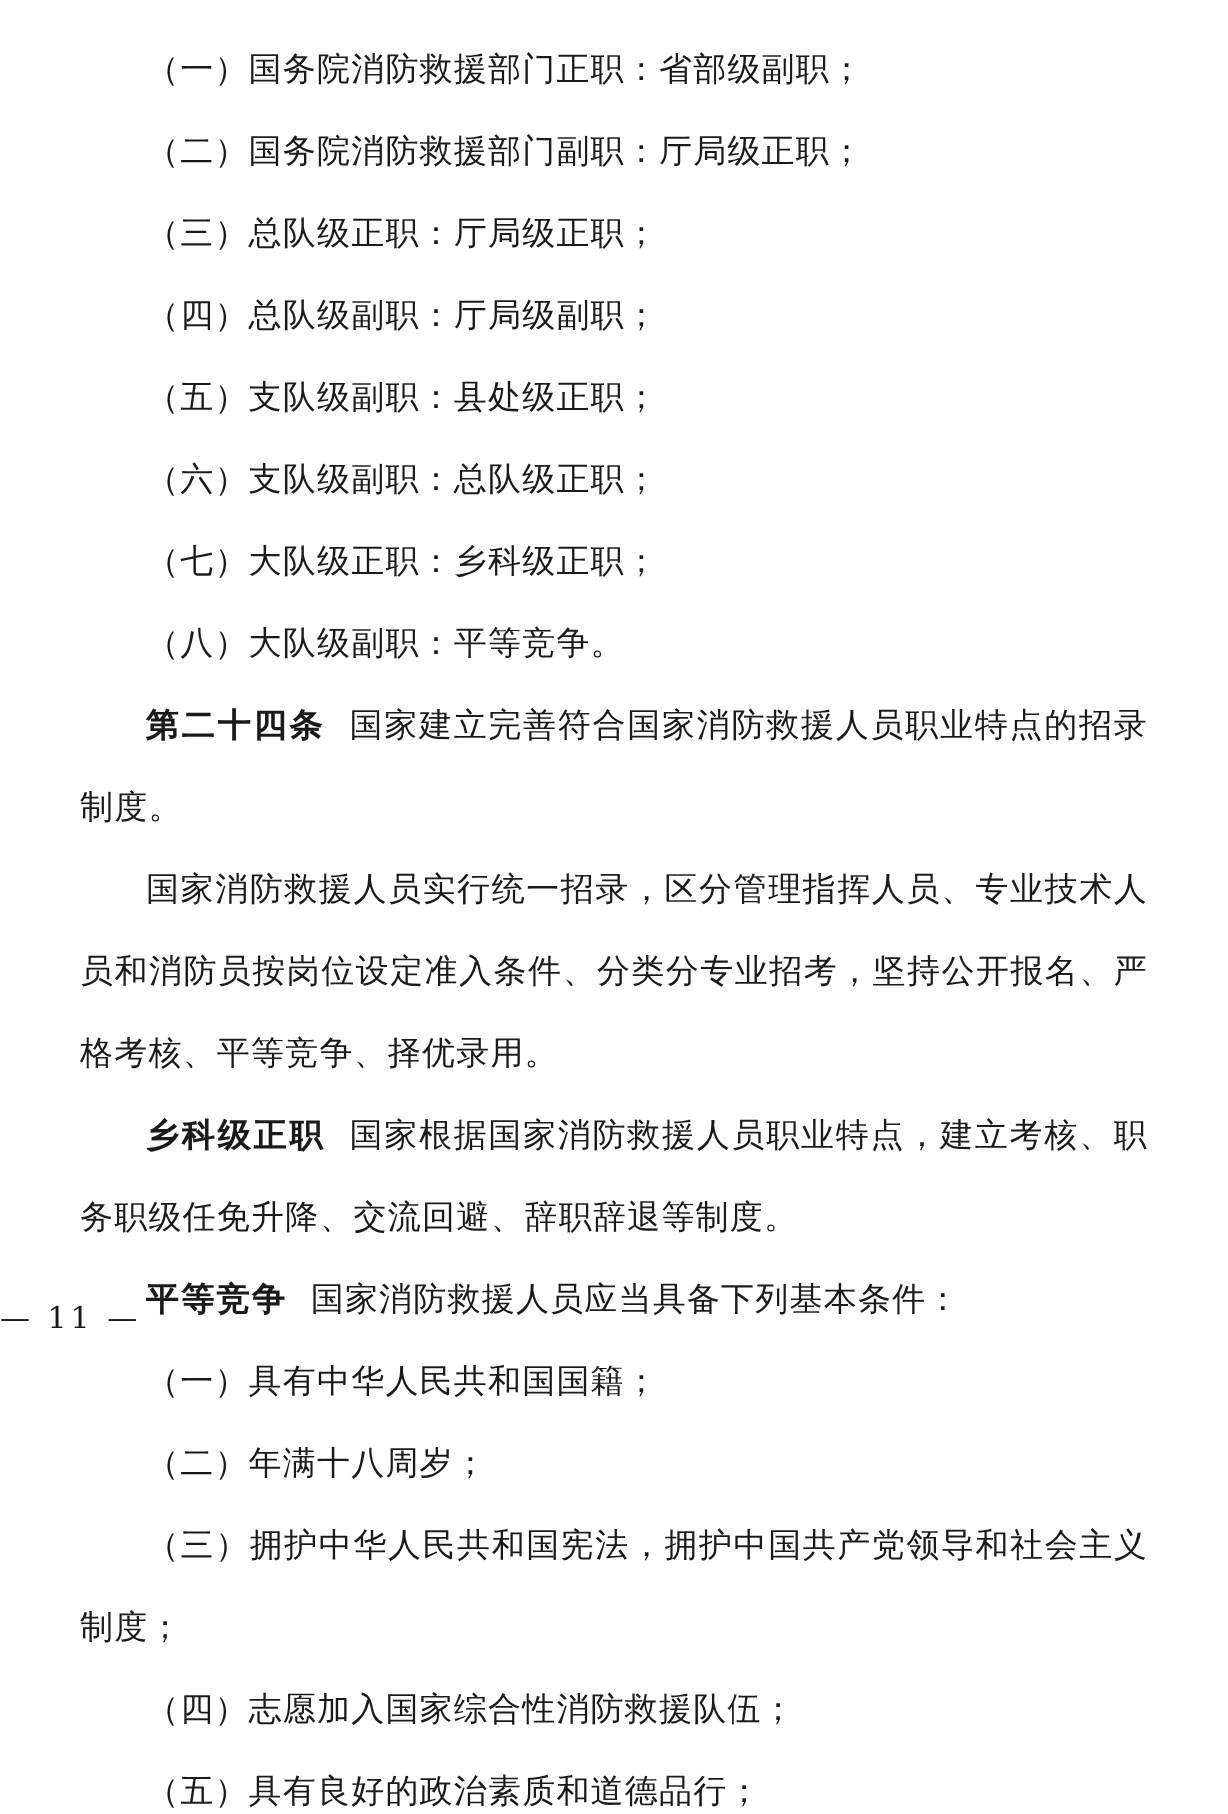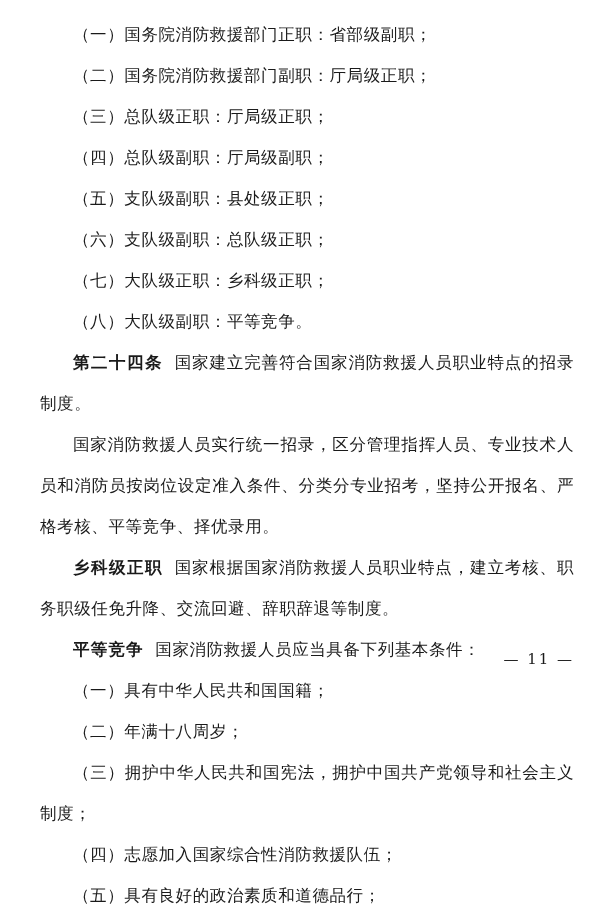--- a/index.html
+++ b/index.html
@@ -43,21 +43,21 @@
   }
   .gap {
     display: inline-block;
     width: 0.7em;
   }
   .footer {
     position: absolute;
     left: 0;
     right: 40px;
     bottom: 16px;
-    text-align: right;
+    text-align: left;
     font-size: 15px;
     letter-spacing: 2px;
     color: #1a1a1a;
   }
 </style>
 </head>
 <body>
 
 <div class="page">
   <div class="doc-body">

